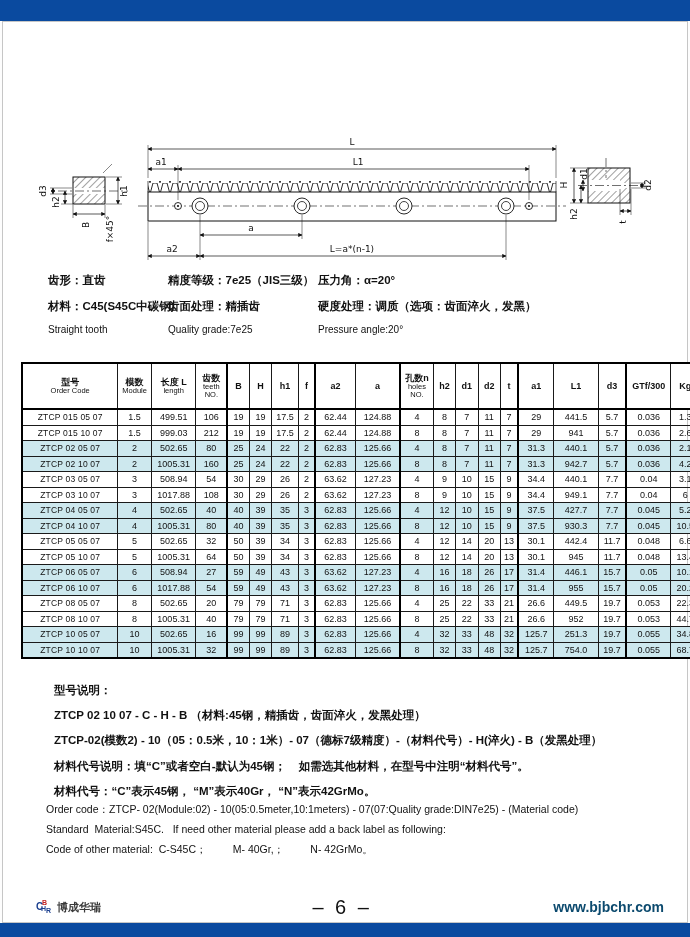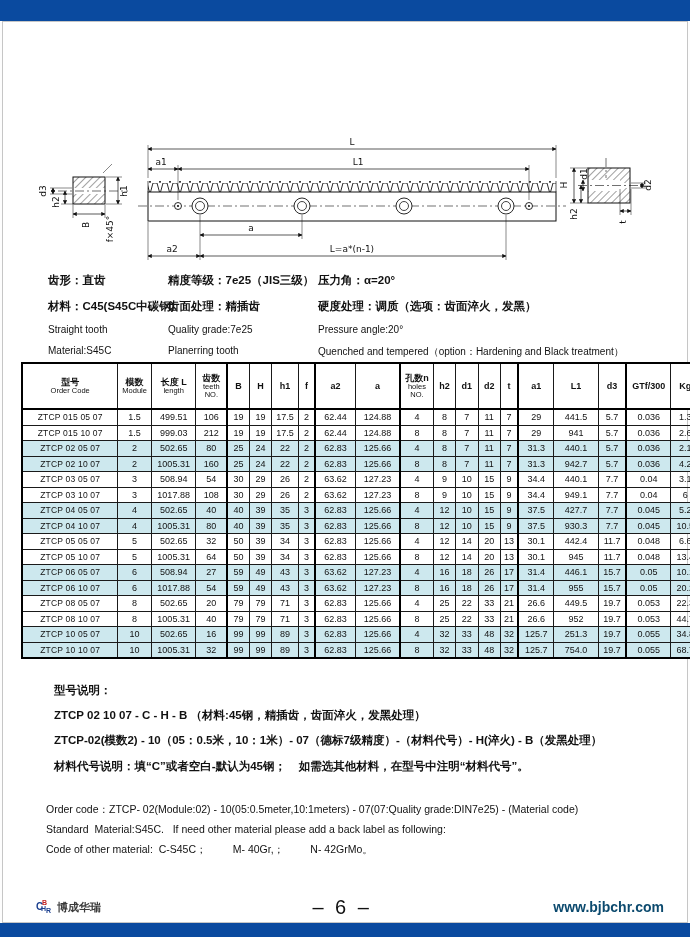--- a/index.html
+++ b/index.html
@@ -227,25 +227,20 @@
   </div>
   <div class="spec-line spec-zh s2">
     <span class="c1">材料：C45(S45C中碳钢)</span>
     <span class="c2">齿面处理：精插齿</span>
     <span class="c3">硬度处理：调质（选项：齿面淬火，发黑）</span>
   </div>
   <div class="spec-line spec-en s3">
     <span class="c1">Straight tooth</span>
     <span class="c2">Quality  grade:7e25</span>
     <span class="c3">Pressure angle:20°</span>
-  </div>
-  <div class="spec-line spec-en s4">
-    <span class="c1">Material:S45C</span>
-    <span class="c2">Planerring   tooth</span>
-    <span class="c3">Quenched and tempered（option：Hardening and Black treatment）</span>
   </div>
 
   <table class="spec-table">
     <colgroup>
         <col style="width: 86px;">
         <col style="width: 30px;">
         <col style="width: 40px;">
         <col style="width: 28px;">
         <col style="width: 20px;">
         <col style="width: 20px;">
@@ -687,20 +682,21 @@
           <td>68.7</td>
         </tr>
       </tbody>
   </table>
 
   <div class="notes-zh">
     <div>型号说明：</div>
     <div>ZTCP 02 10 07 - C - H - B （材料:45钢，精插齿，齿面淬火，发黑处理）</div>
     <div>ZTCP-02(模数2) - 10（05：0.5米，10：1米）- 07（德标7级精度）-（材料代号）- H(淬火) - B（发黑处理）</div>
     <div>材料代号说明：填“C”或者空白-默认为45钢；    如需选其他材料，在型号中注明“材料代号”。</div>
+    <div>材料代号：“C”表示45钢， “M”表示40Gr， “N”表示42GrMo。</div>
   </div>
 
   <div class="notes-en">
     <div>Order code：ZTCP- 02(Module:02) - 10(05:0.5meter,10:1meters) - 07(07:Quality grade:DIN7e25) - (Material code)</div>
     <div>Standard  Material:S45C.   If need other material please add a back label as following:</div>
     <div>Code of other material:  C-S45C；         M- 40Gr,；         N- 42GrMo。</div>
   </div>
 
   <div class="footer">
     <div class="brand">

